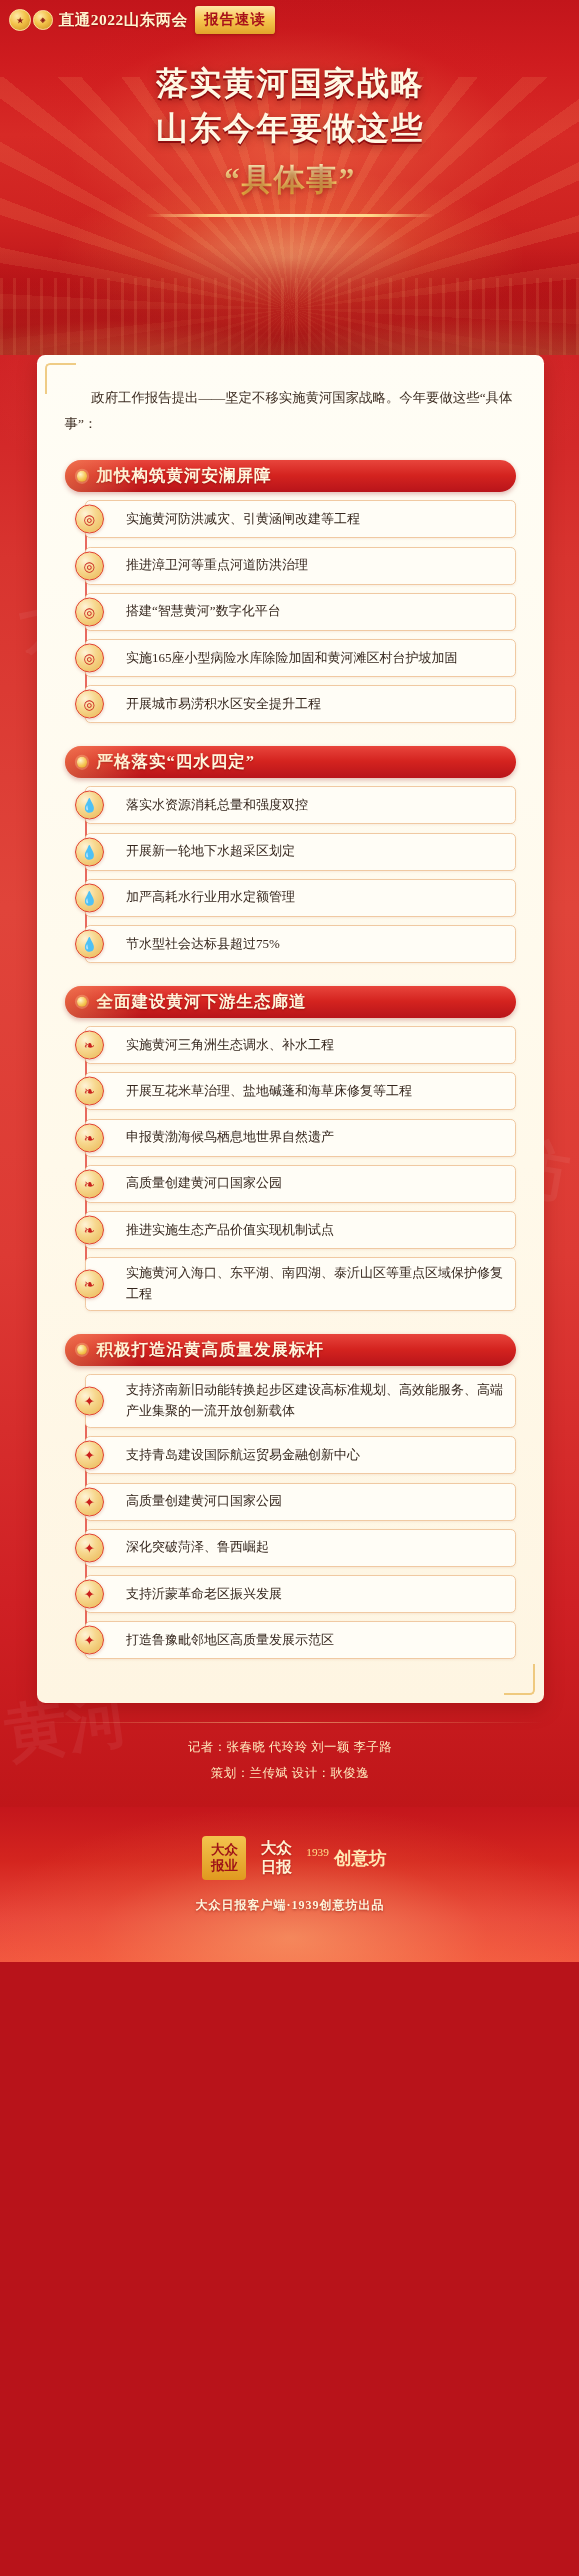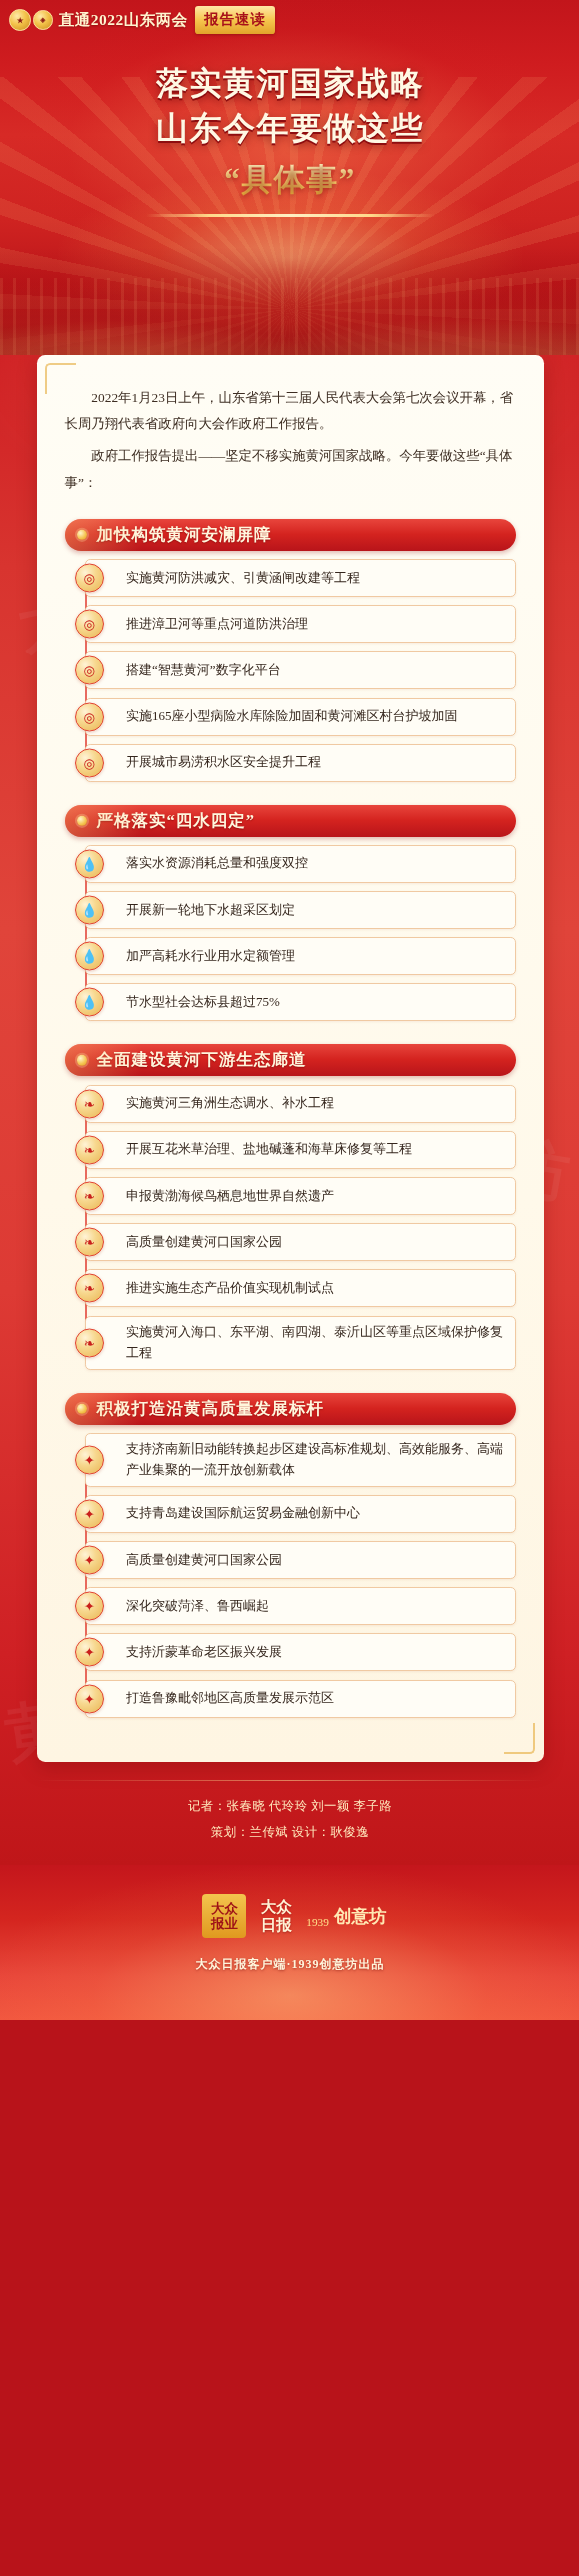--- a/index.html
+++ b/index.html
@@ -316,21 +316,21 @@
   .logo-text {
     color: #fff3d6;
     font-family: "Liberation Serif", serif;
     font-weight: bold;
     font-size: 15.5px;
     line-height: 1.2;
     text-align: center;
     text-shadow: 0 1px 2.1px rgba(110,0,0,.45);
   }
   .logo-studio {
-    display: flex; align-items: flex-end; gap: 5.2px;
+    display: flex; align-items: flex-start; gap: 5.2px;
     color: #fff0c9;
     font-family: "Liberation Serif", serif;
   }
   .logo-studio .yr { font-size: 11.3px; color: #ffe08a; }
   .logo-studio .nm { font-size: 17.5px; font-weight: bold; color: #ffe9b4; }
   .footer-tag {
     position: relative;
     z-index: 3;
     margin-top: 17.5px;
     text-align: center;
@@ -372,21 +372,20 @@
   </div>
 
   <div class="body-wrap">
     <div class="seal" style="left:15.5px; top:216px; transform:rotate(-12deg);">大众日报</div>
     <div class="seal" style="right:10.3px; top:773px; transform:rotate(10deg);">创意坊</div>
     <div class="seal" style="left:5.2px; top:1340px; transform:rotate(-8deg);">黄河</div>
 
     <div class="card">
 
       <div class="lede">
-        <p>2022年1月23日上午，山东省第十三届人民代表大会第七次会议开幕，省长周乃翔代表省政府向大会作政府工作报告。</p>
         <p>政府工作报告提出——坚定不移实施黄河国家战略。今年要做这些“具体事”：</p>
       </div>
 
       <div class="section">
         <div class="sec-head">
           <span class="sec-dot"></span>
           <span class="sec-title">加快构筑黄河安澜屏障</span>
         </div>
         <div class="items">
           <div class="item">

